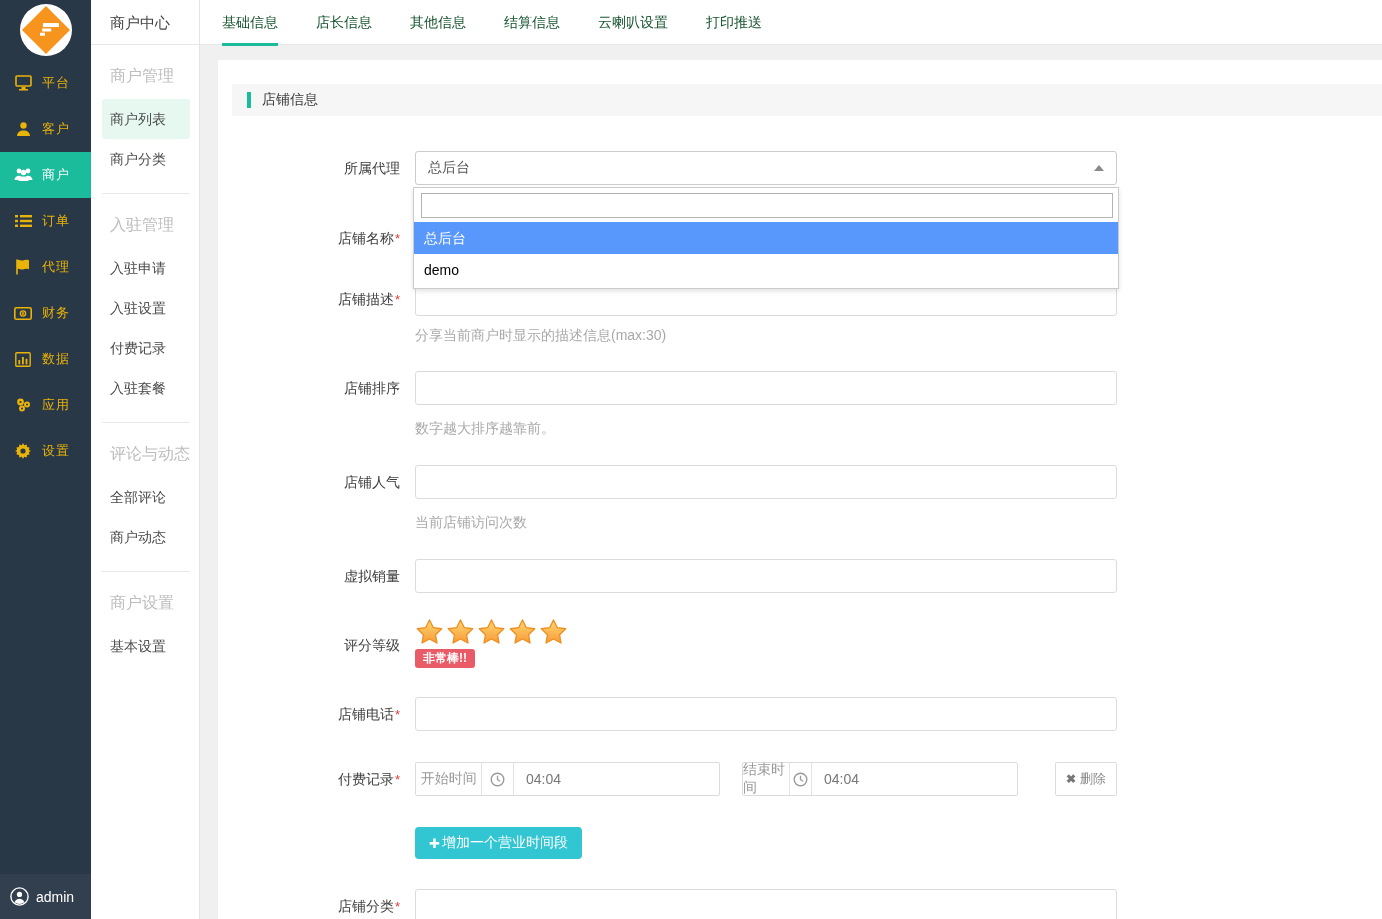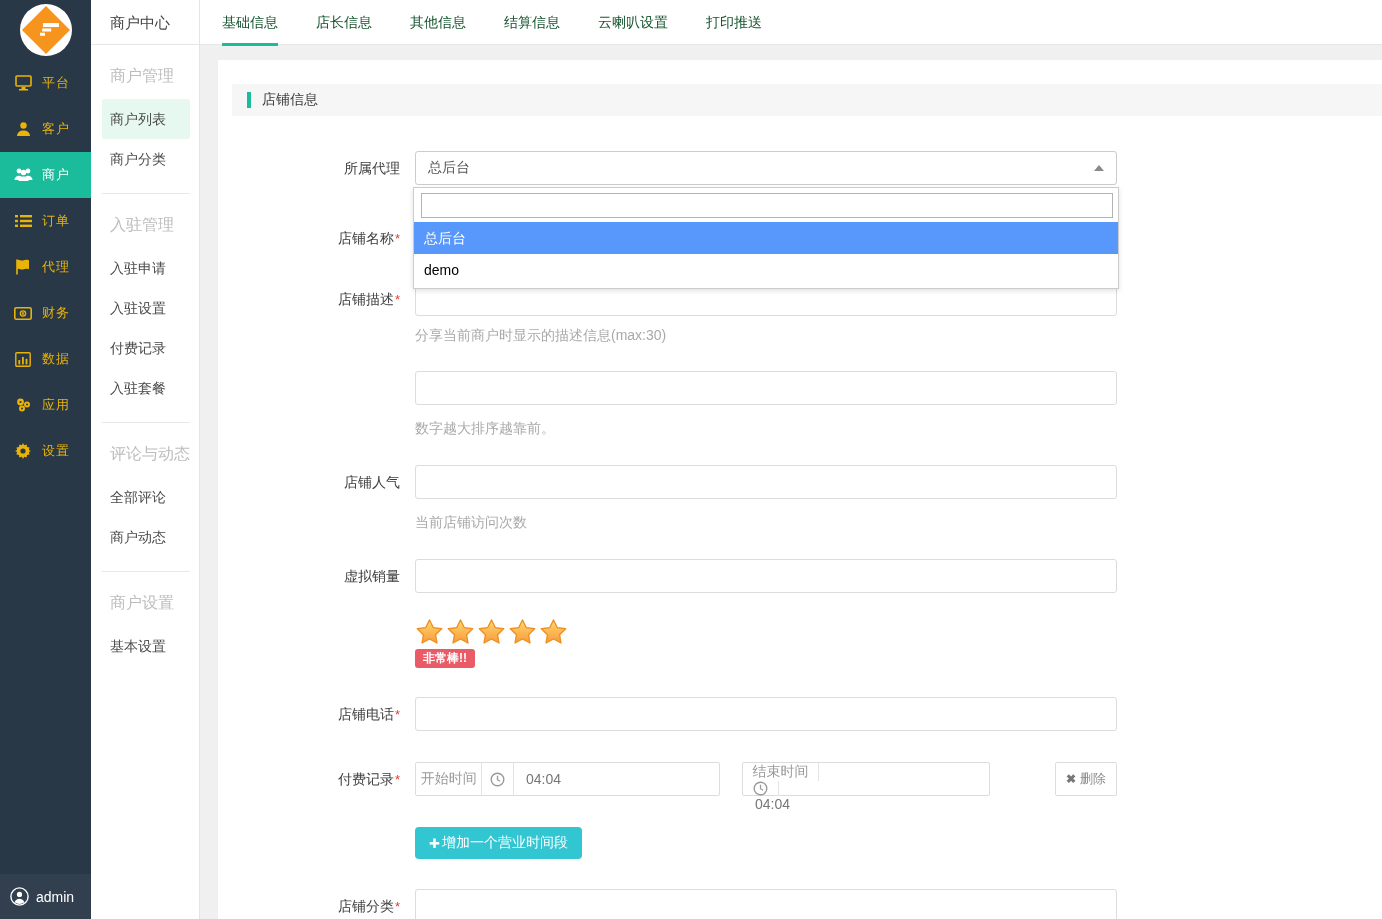--- a/index.html
+++ b/index.html
@@ -74,21 +74,21 @@
   .dd-option.selected { background:#5897fb; color:#fff; }
 
   
   .stars { position:absolute; left:197px; top:558px; display:flex; gap:2px; }
   .rating-badge { position:absolute; left:197px; top:589px; height:19px; line-height:19px; background:#ea5b68; color:#fff; font-size:12px; font-weight:bold; padding:0 8px; border-radius:3px; }
 
   
   .time-row { position:absolute; left:197px; top:702px; width:702px; height:34px; }
   .time-group { position:absolute; top:0; height:34px; border:1px solid #dcdcdc; border-radius:2px; background:#fff; display:flex; align-items:stretch; }
   .tg-start { left:0; width:305px; }
-  .tg-end { left:327px; width:248px;flex-direction:column; }
+  .tg-end { left:327px; width:276px; }
   .tg-addon { display:flex; align-items:center; justify-content:center; color:#9a9a9a; font-size:14px; border-right:1px solid #e3e3e3; }
   .tg-label { width:76px; }
   .tg-clock { width:36px; }
   .tg-value { flex:1; border:0; outline:none; padding:0 12px; font-size:14px; color:#777; font-family:inherit; background:transparent; }
   .btn-delete { position:absolute; left:640px; top:0; width:62px; height:34px; border:1px solid #dcdcdc; border-radius:2px; background:#fff; color:#8a8a8a; font-size:13px; display:flex; align-items:center; justify-content:center; gap:4px; cursor:pointer; }
   .btn-delete .x { color:#777; font-size:12px; font-weight:bold; }
   .btn-add { position:absolute; left:197px; top:767px; height:32px; padding:0 14px; background:#32c5d2; border:none; border-radius:4px; color:#fff; font-size:14px; display:flex; align-items:center; cursor:pointer; font-family:inherit; }
   .btn-add .plus { font-size:13px; margin-right:2px; font-weight:bold; }
 </style>
 </head>
@@ -273,30 +273,32 @@
       <span class="arrow-up"></span>
     </div>
 
     <div class="flabel" id="lb-name"><span>店铺名称</span><i class="req">*</i></div>
     <input class="finput" id="in-name" value="" style="">
 
     <div class="flabel" id="lb-desc"><span>店铺描述</span><i class="req">*</i></div>
     <input class="finput" id="in-desc" value="" style="">
     <div class="fhint" id="ht-desc">分享当前商户时显示的描述信息(max:30)</div>
 
+    <div class="flabel" id="lb-sort"><span>店铺排序</span></div>
     <input class="finput" id="in-sort" value="" style="">
     <div class="fhint" id="ht-sort">数字越大排序越靠前。</div>
 
     <div class="flabel" id="lb-pop"><span>店铺人气</span></div>
     <input class="finput" id="in-pop" value="" style="">
     <div class="fhint" id="ht-pop">当前店铺访问次数</div>
 
     <div class="flabel" id="lb-virtual"><span>虚拟销量</span></div>
     <input class="finput" id="in-virtual" value="" style="">
 
+    <div class="flabel" id="lb-rating"><span>评分等级</span></div>
     <div class="stars">
         <svg width="29" height="29" viewBox="0 0 24 24">
           <path d="M12 1.6l3.1 6.3 7 1-5.1 4.9 1.2 6.9L12 17.4l-6.2 3.3 1.2-6.9L1.9 8.9l7-1z" fill="url(#stargrad)" stroke="#ef8e1f" stroke-width="1.1" stroke-linejoin="round"></path>
         </svg>
         <svg width="29" height="29" viewBox="0 0 24 24">
           <path d="M12 1.6l3.1 6.3 7 1-5.1 4.9 1.2 6.9L12 17.4l-6.2 3.3 1.2-6.9L1.9 8.9l7-1z" fill="url(#stargrad)" stroke="#ef8e1f" stroke-width="1.1" stroke-linejoin="round"></path>
         </svg>
         <svg width="29" height="29" viewBox="0 0 24 24">
           <path d="M12 1.6l3.1 6.3 7 1-5.1 4.9 1.2 6.9L12 17.4l-6.2 3.3 1.2-6.9L1.9 8.9l7-1z" fill="url(#stargrad)" stroke="#ef8e1f" stroke-width="1.1" stroke-linejoin="round"></path>
         </svg>

